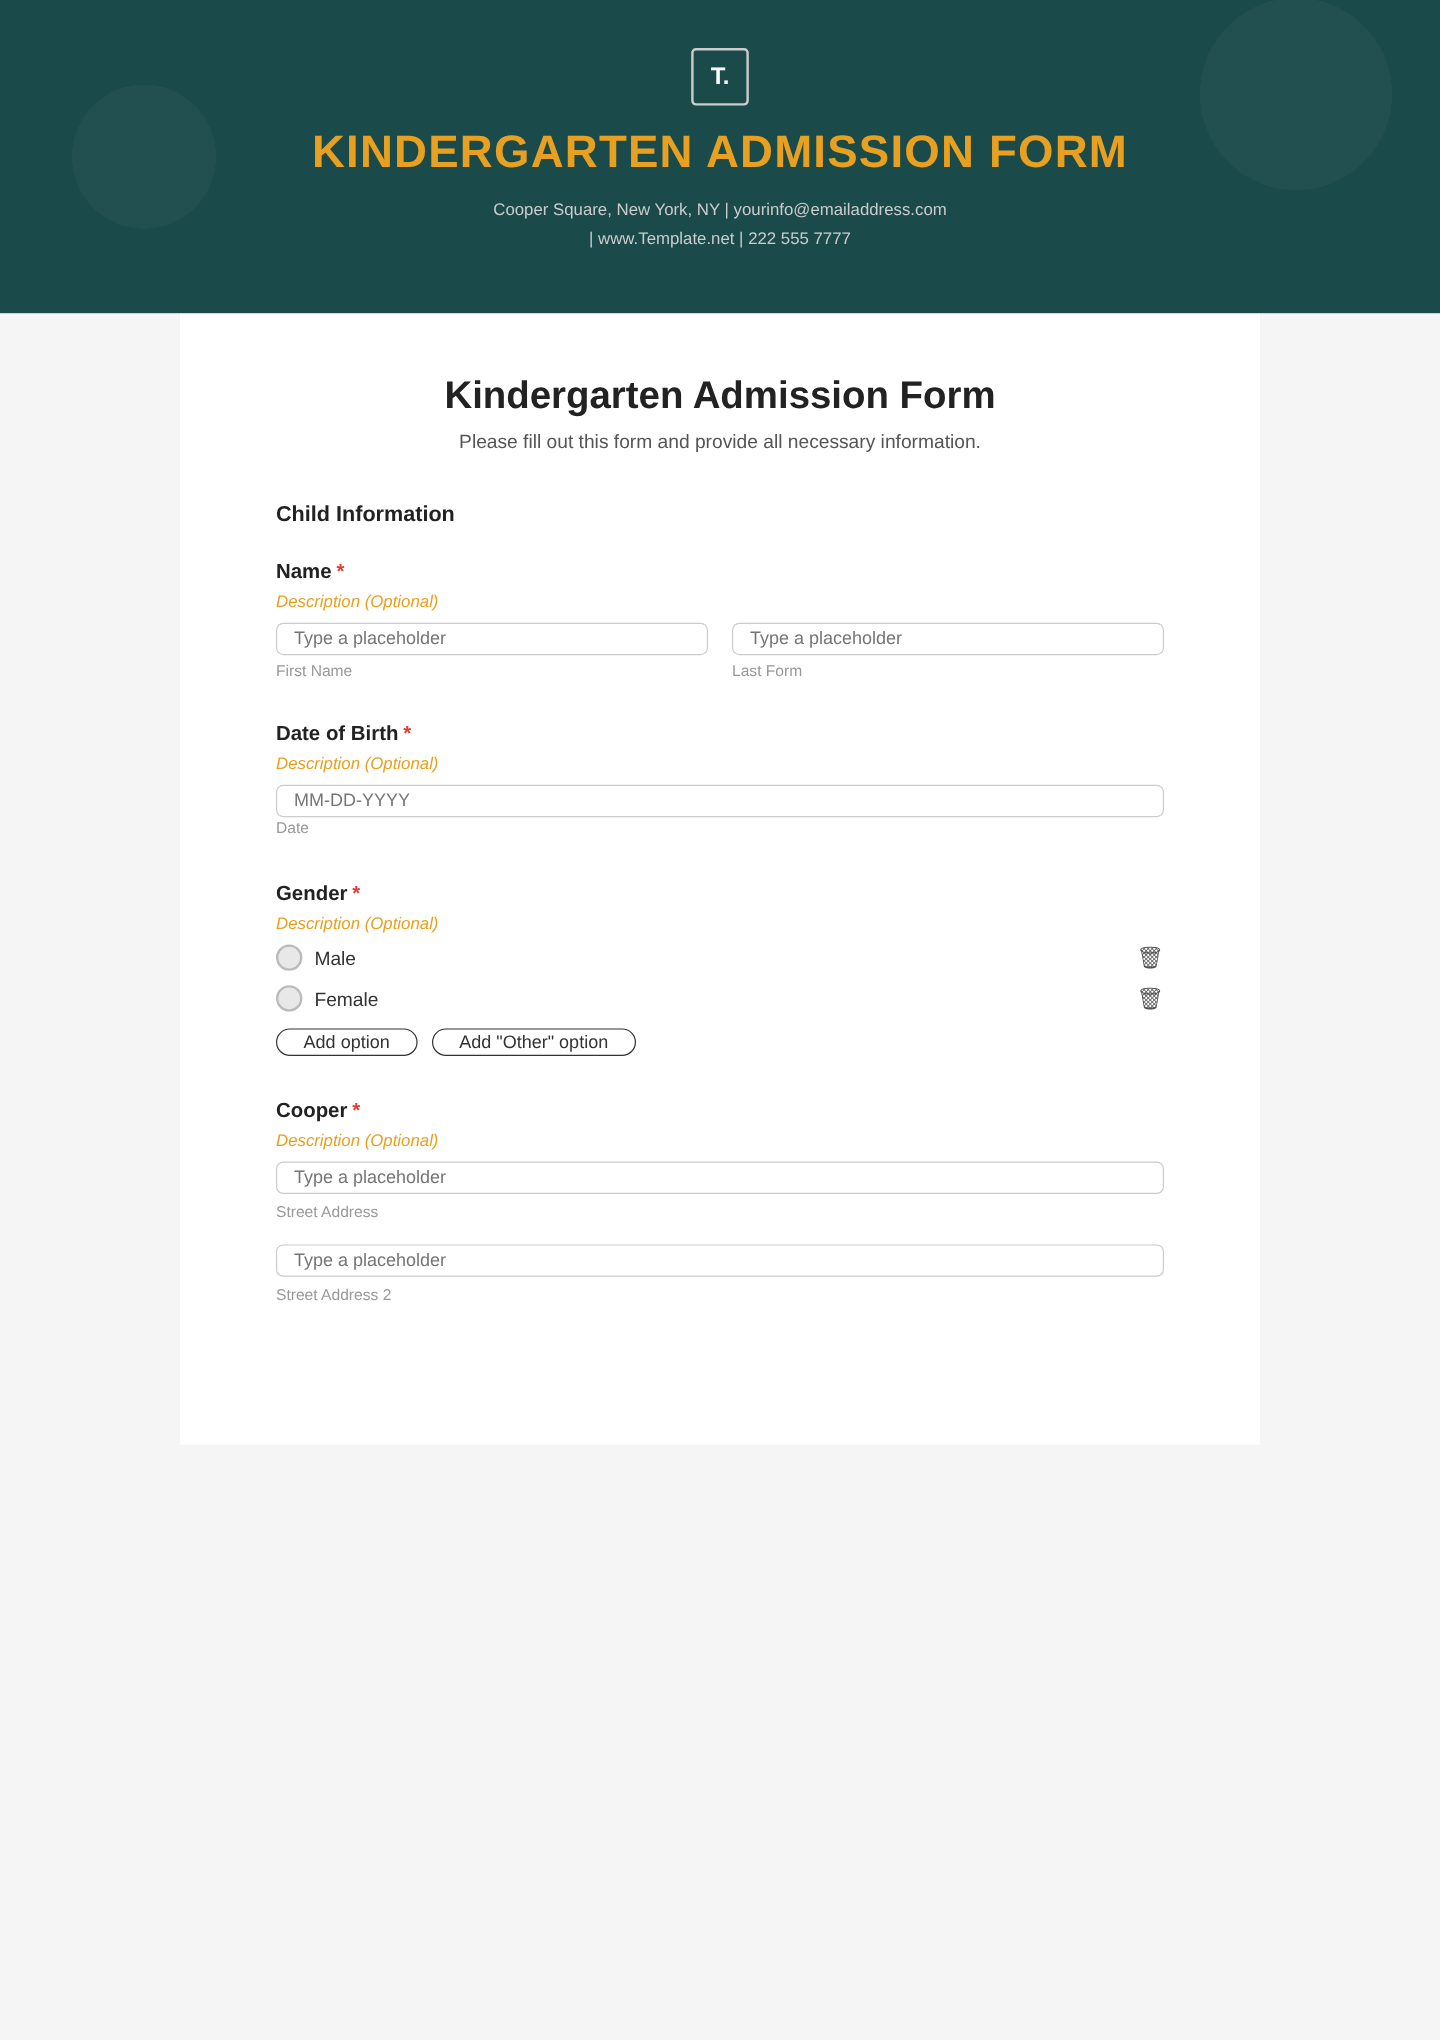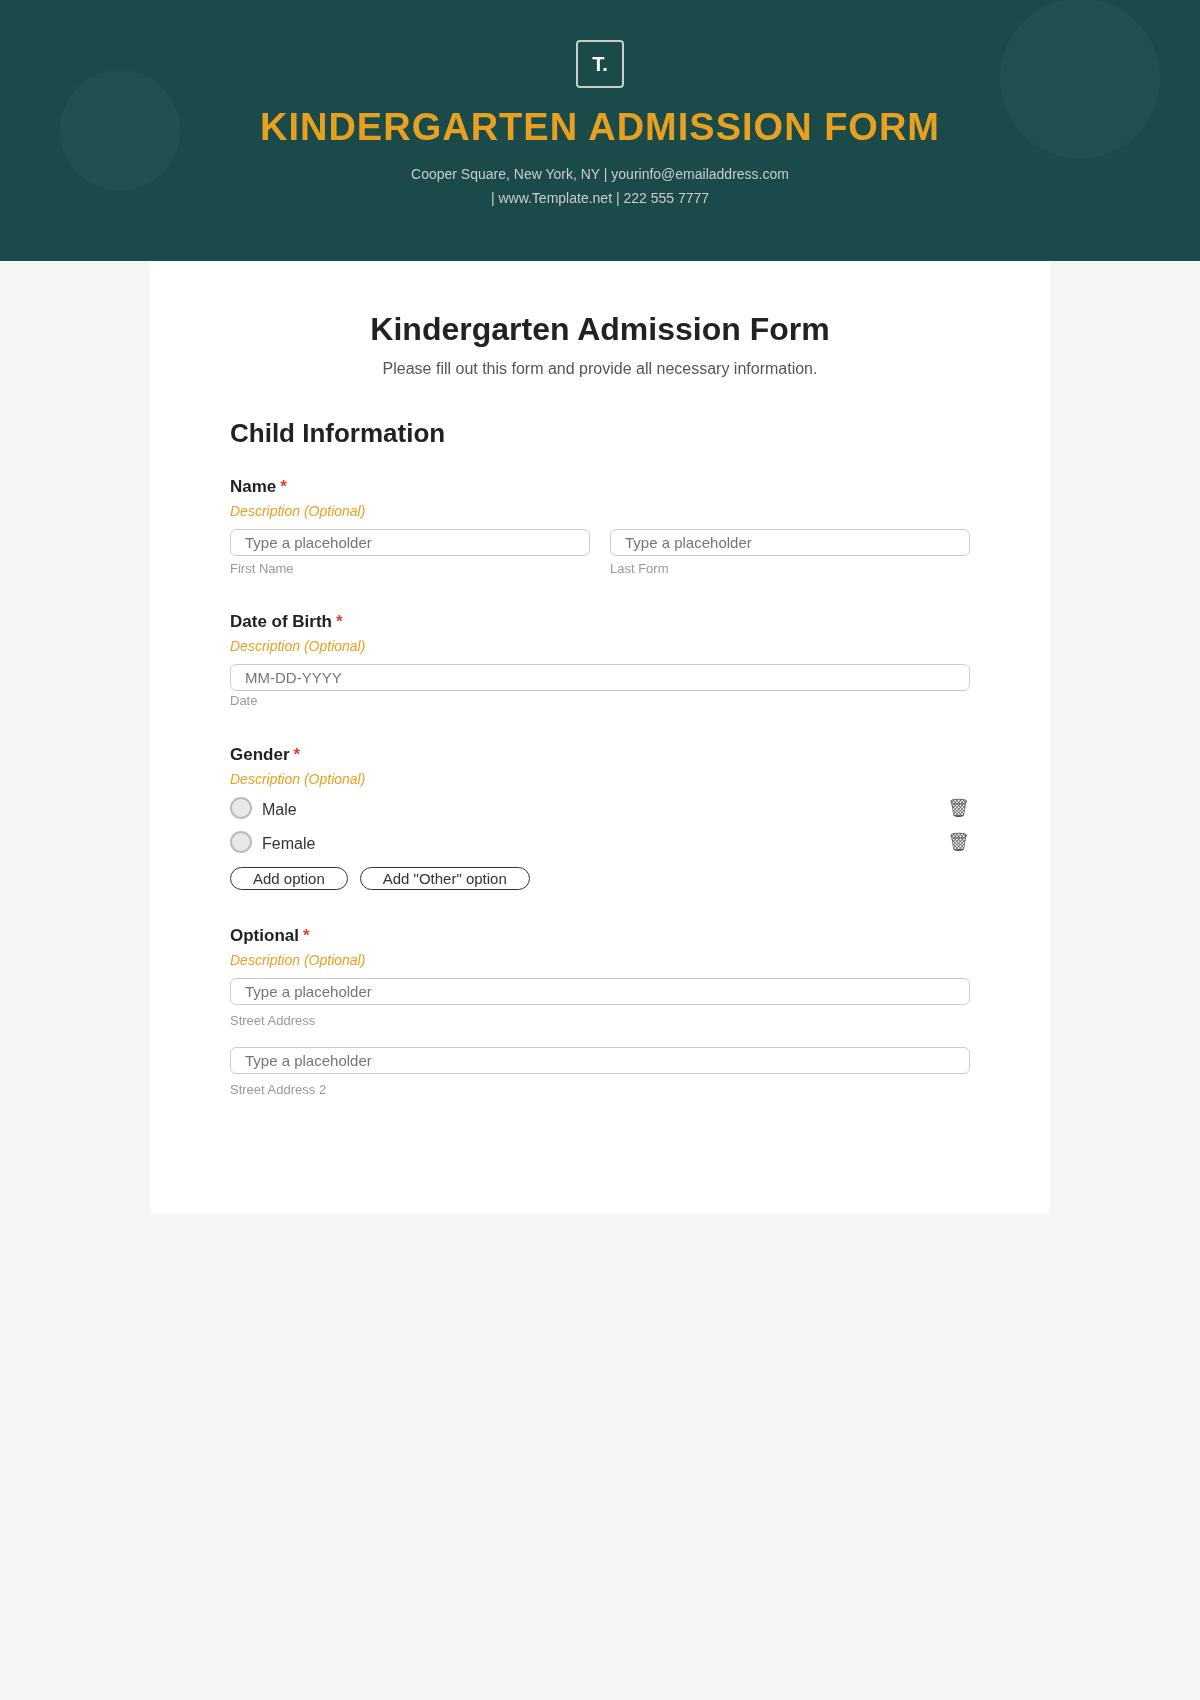--- a/index.html
+++ b/index.html
@@ -80,21 +80,21 @@
     }
 
     .form-subtitle {
       text-align: center;
       color: #555;
       font-size: 16px;
       margin-bottom: 40px;
     }
 
     .section-title {
-      font-size: 26px;
+      font-size: 18px;
       font-weight: 700;
       color: #222;
       margin-bottom: 28px;
       padding-bottom: 0;
     }
 
     
     .field-group {
       margin-bottom: 36px;
     }
@@ -275,21 +275,21 @@
     </div>
 
     <div class="btn-row">
       <button class="btn-outline">Add option</button>
       <button class="btn-outline">Add "Other" option</button>
     </div>
   </div>
 
   <div class="field-group">
     <div class="field-label">
-      <span>Optional</span>
+      <span>Cooper</span>
       <span class="required-star">*</span>
     </div>
     <div class="field-description">Description (Optional)</div>
     <input type="text" class="text-input" style="margin-bottom: 6px;" placeholder="Type a placeholder">
     <span class="field-sublabel">Street Address</span>
 
     <div style="margin-top: 18px;">
       <input type="text" class="text-input" style="margin-bottom: 6px;" placeholder="Type a placeholder">
       <span class="field-sublabel">Street Address 2</span>
     </div>

